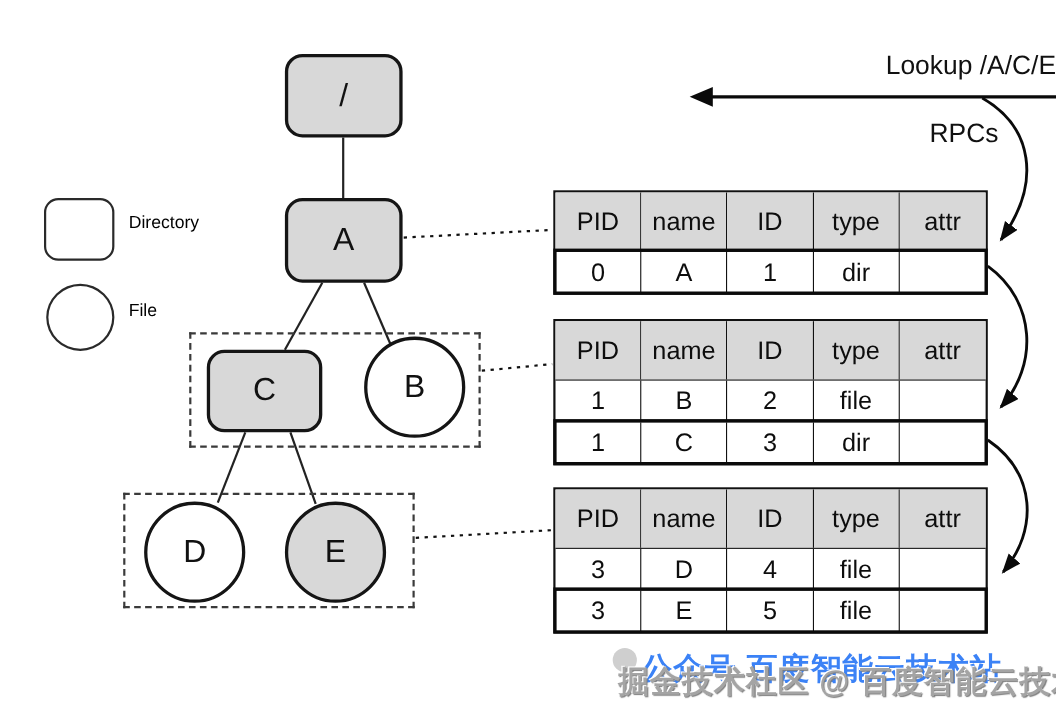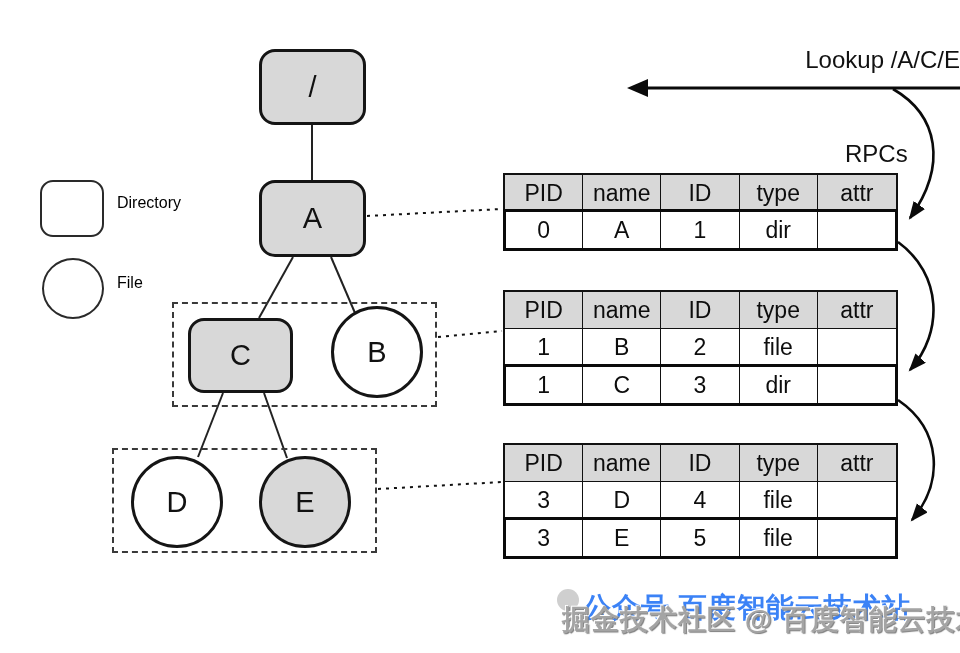--- a/index.html
+++ b/index.html
@@ -29,28 +29,28 @@
     border:2px solid #2a2a2a;border-radius:13px;box-sizing:border-box;
   }
   .legend-swatch-circle{
     position:absolute;left:42px;top:258px;width:62px;height:61px;background:#fff;
     border:2px solid #2a2a2a;border-radius:50%;box-sizing:border-box;
   }
   .legend-label{position:absolute;font-size:16px;color:#000000;}
 
   
   .lookup-label{position:absolute;left:640px;top:46px;width:320px;text-align:right;font-size:24px;}
-  .rpcs-label{position:absolute;left:845px;top:140px;font-size:24px;}
+  .rpcs-label{position:absolute;left:845px;top:108px;font-size:24px;}
 
   
   .tbl{
     position:absolute;left:503px;width:395px;border:2px solid #111;background:#fff;box-sizing:border-box;
   }
   .trow{
-    display:grid;grid-template-columns:repeat(5,1fr);height:36px;position:relative;
+    display:grid;grid-template-columns:repeat(5,1fr);height:53px;position:relative;
   }
   .trow.data{height:37px;border-top:1.5px solid #111;}
   .trow.hdr .cell{background:#d8d8d8;}
   .cell{
     display:flex;align-items:center;justify-content:center;font-size:23px;color:#0d0d0d;
     border-right:1.5px solid #111;box-sizing:border-box;overflow:hidden;
   }
   .cell:last-child{border-right:none;text-align:center;}
   .trow.hl{outline:3px solid #0a0a0a;outline-offset:-1px;z-index:2;}
 

